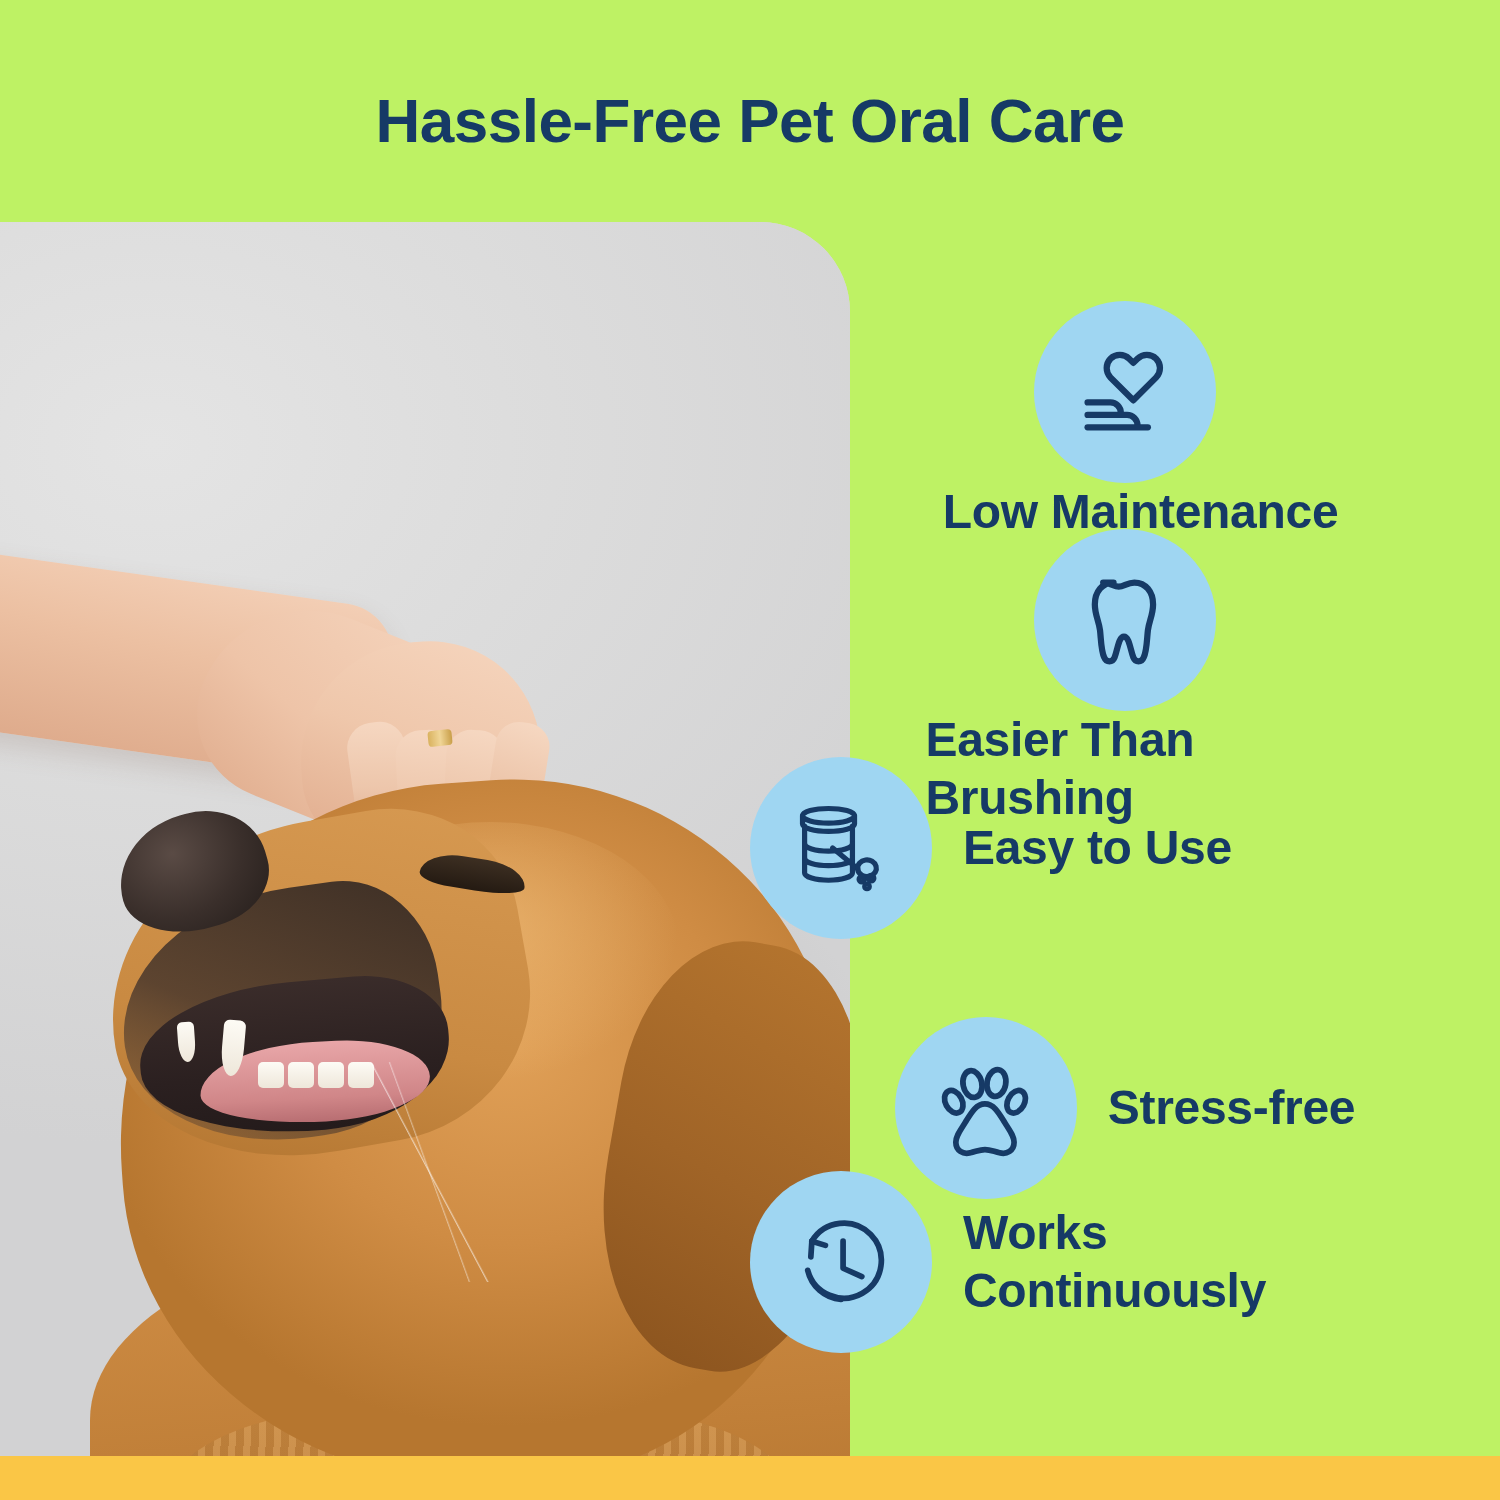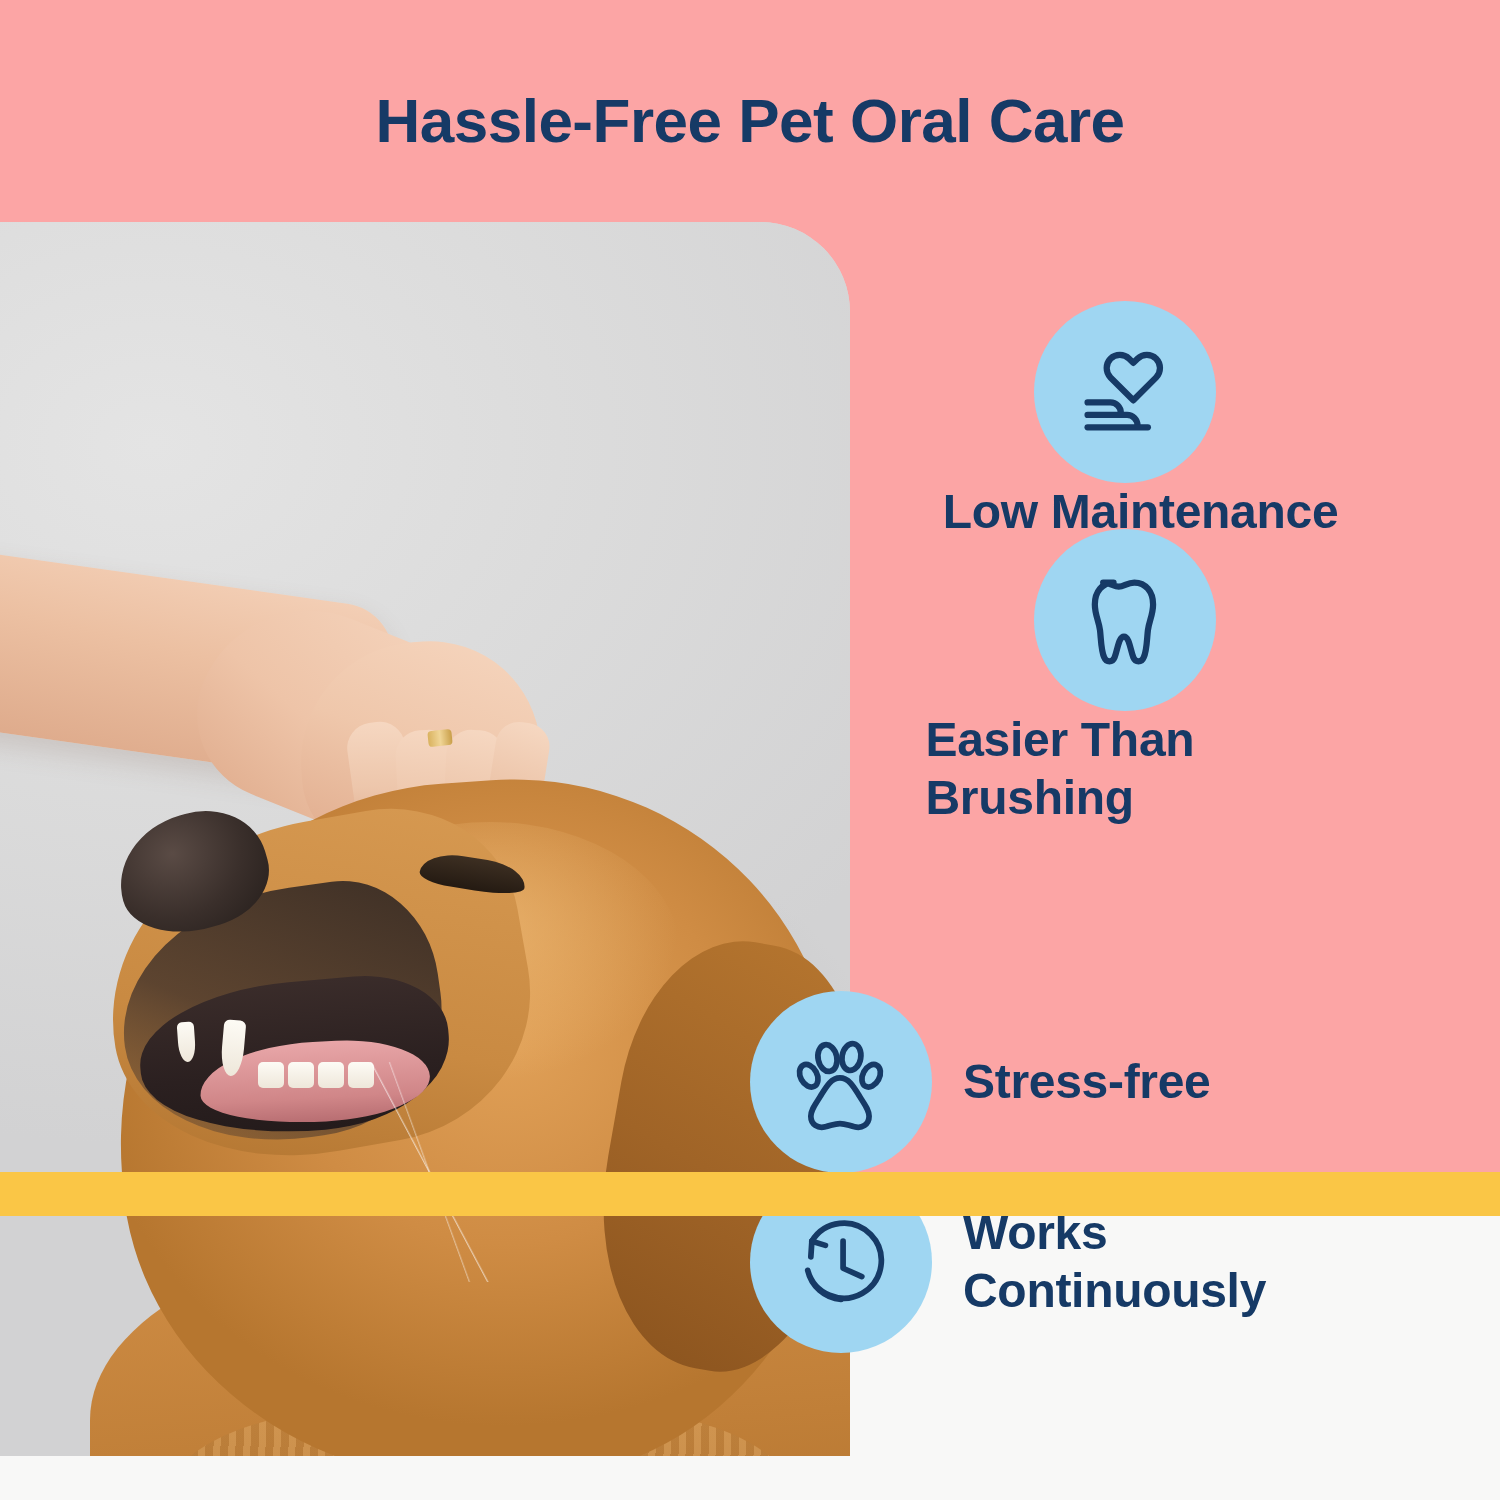--- a/index.html
+++ b/index.html
@@ -10,22 +10,22 @@
     width: 1500px;
     height: 1500px;
     overflow: hidden;
     background: #f8f8f7;
     font-family: "Liberation Sans", sans-serif;
   }
 
   #infographic {
     position: relative;
     width: 1500px;
-    height: 1216px;
-    background: #fca5a5;
+    height: 1500px;
+    background: #bef264;
   }
 
   
   #title {
     position: absolute;
     left: 0;
     top: 88px;
     width: 1500px;
     text-align: center;
     font-size: 62px;
@@ -363,22 +363,39 @@
 
     <div class="benefit-row" style="top:529px;flex-direction:column;">
       <div class="benefit-badge">
         <svg viewBox="0 0 100 100" fill="none" stroke="#163a66" stroke-width="6" stroke-linecap="round" stroke-linejoin="round">
           <path d="M30 12 c-11 0-18 9-18 21 c0 10 4 16 5 25 c1 9 1 20 4 26 c2 5 8 5 10 0 c3-8 4-20 9-20 c5 0 6 12 9 20 c2 5 8 5 10 0 c3-6 3-17 4-26 c1-9 5-15 5-25 c0-12-7-21-18-21 c-7 0-10 4-15 4 c-5 0-8-4-15-4 Z" transform="translate(9,2)"></path>
         </svg>
       </div>
       <div class="benefit-label">Easier Than Brushing</div>
     </div>
 
-
-    <div class="benefit-row" style="top:991px;">
+    <div class="benefit-row" style="top:757px;">
+      <div class="benefit-badge">
+        <svg viewBox="0 0 100 100" fill="none" stroke="#163a66" stroke-width="5" stroke-linecap="round" stroke-linejoin="round">
+          <ellipse cx="38" cy="19" rx="25" ry="7"></ellipse>
+          <path d="M13 19 v8 a25 7 0 0 0 50 0 v-8"></path>
+          <path d="M15 29 v45 a23 7 0 0 0 46 0 v-45"></path>
+          <path d="M15 46 a23 7 0 0 0 46 0"></path>
+          <path d="M15 60 a23 7 0 0 0 46 0"></path>
+          <path d="M42 50 L66 70"></path>
+          <path d="M66 70 a9 8 0 1 1 12 7 a9 8 0 0 1-12 -7 Z"></path>
+          <circle cx="70" cy="80" r="2.6"></circle>
+          <circle cx="79" cy="79" r="2.6"></circle>
+          <circle cx="75" cy="87" r="2.2"></circle>
+        </svg>
+      </div>
+      <div class="benefit-label">Easy to Use</div>
+    </div>
+
+    <div class="benefit-row" style="top:1017px;justify-content:center;">
       <div class="benefit-badge">
         <svg viewBox="0 0 100 100" fill="none" stroke="#163a66" stroke-width="5.5" stroke-linecap="round" stroke-linejoin="round">
           <ellipse cx="37" cy="27" rx="9" ry="13" transform="rotate(-12 37 27)"></ellipse>
           <ellipse cx="60" cy="26" rx="9" ry="13" transform="rotate(10 60 26)"></ellipse>
           <ellipse cx="19" cy="44" rx="8" ry="11.5" transform="rotate(-28 19 44)"></ellipse>
           <ellipse cx="79" cy="44" rx="8" ry="11.5" transform="rotate(28 79 44)"></ellipse>
           <path d="M49 46 c9 0 14 10 19 18 c5 8 9 13 9 19 c0 8-7 12-14 10 c-5-1-9-3-14-3 c-5 0-9 2-14 3 c-7 2-14-2-14-10 c0-6 4-11 9-19 c5-8 10-18 19-18 Z"></path>
         </svg>
       </div>
       <div class="benefit-label">Stress-free</div>

